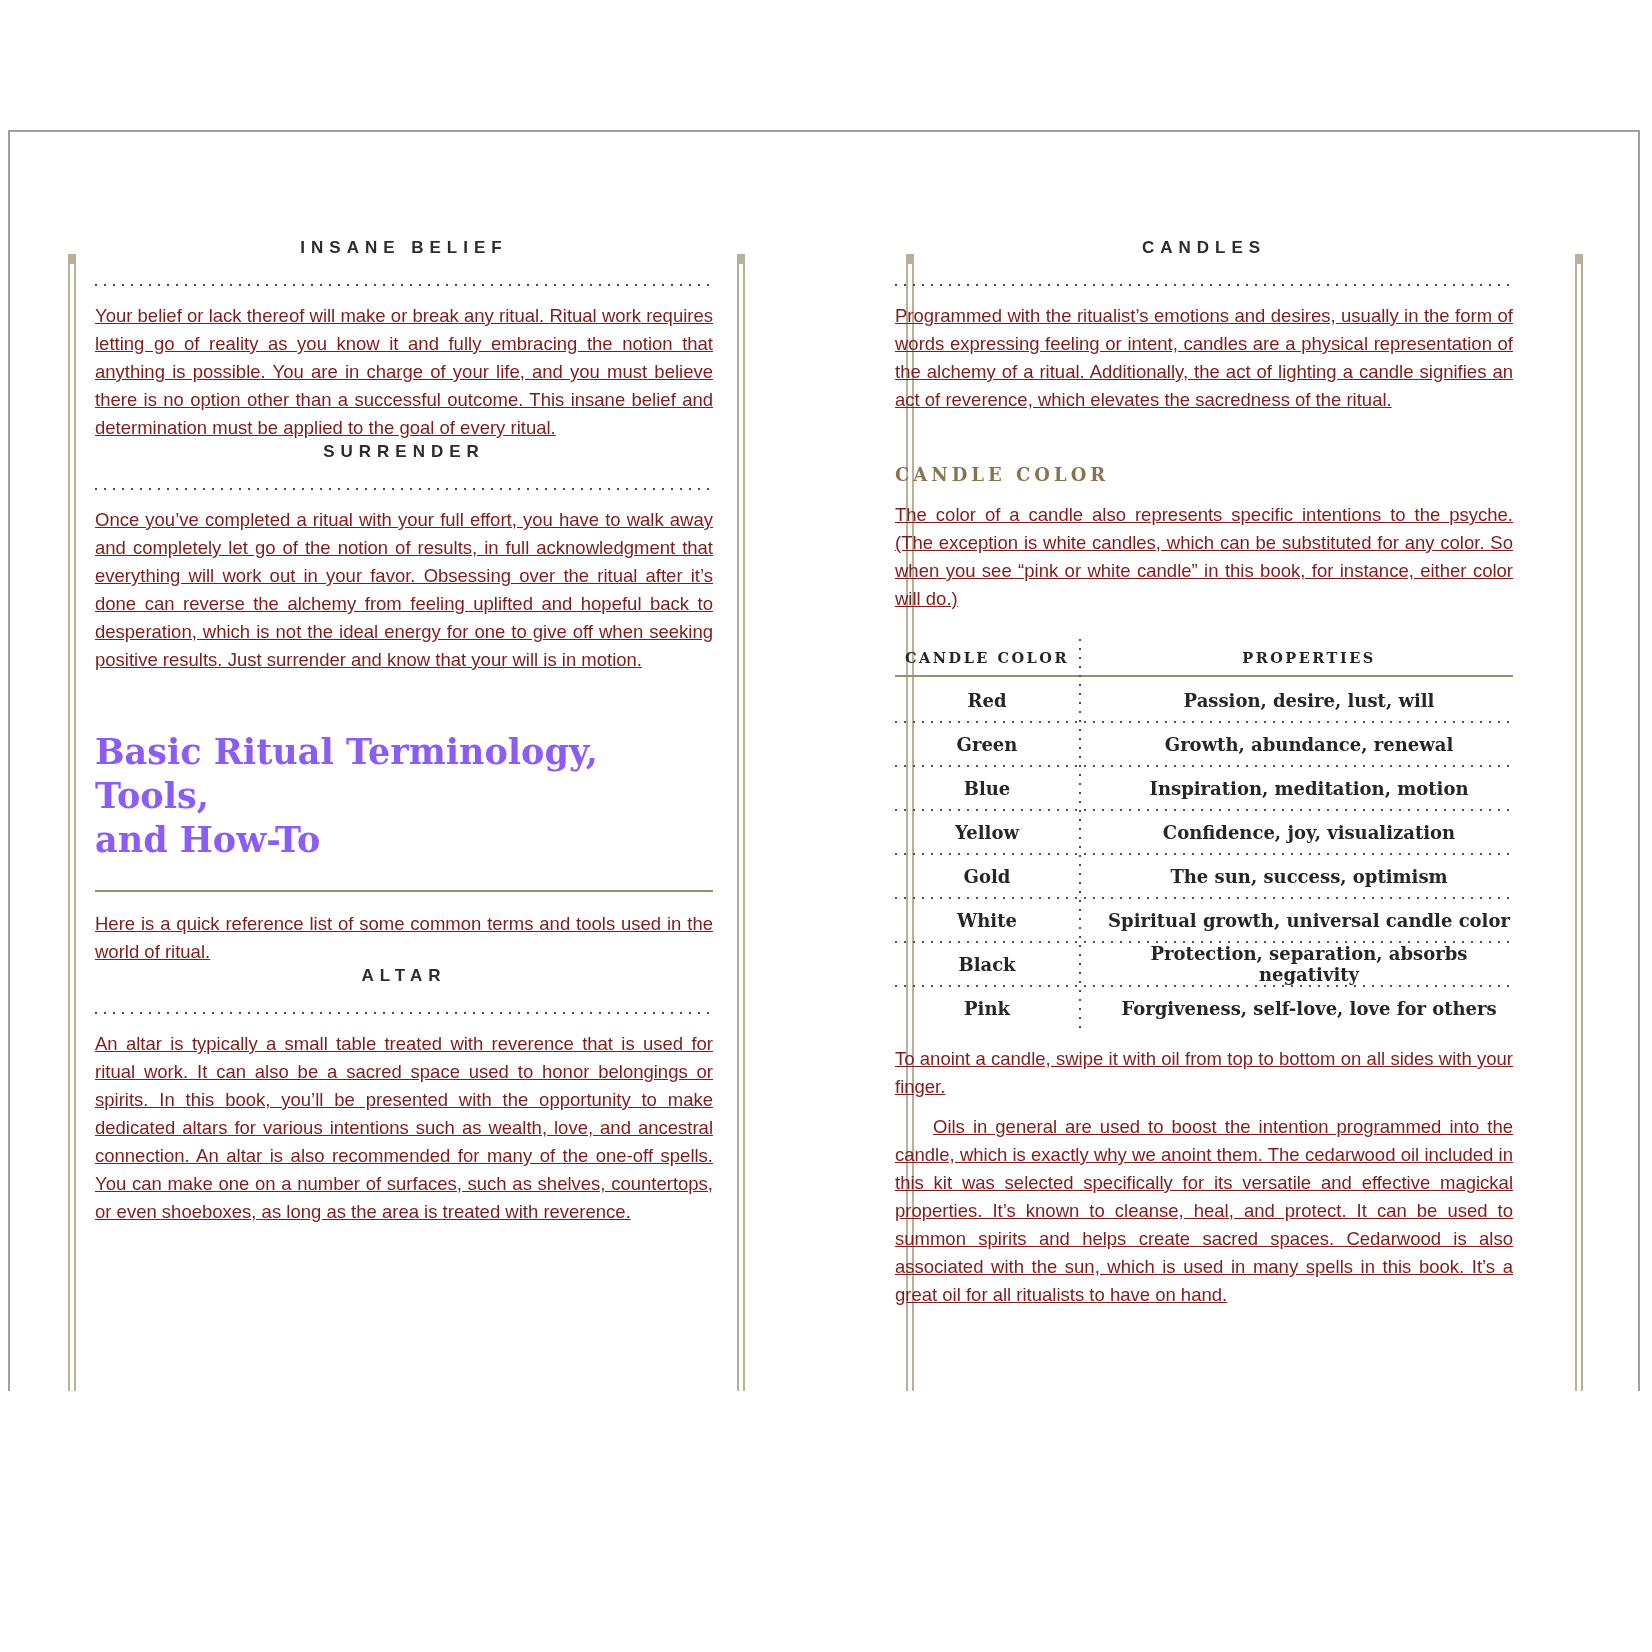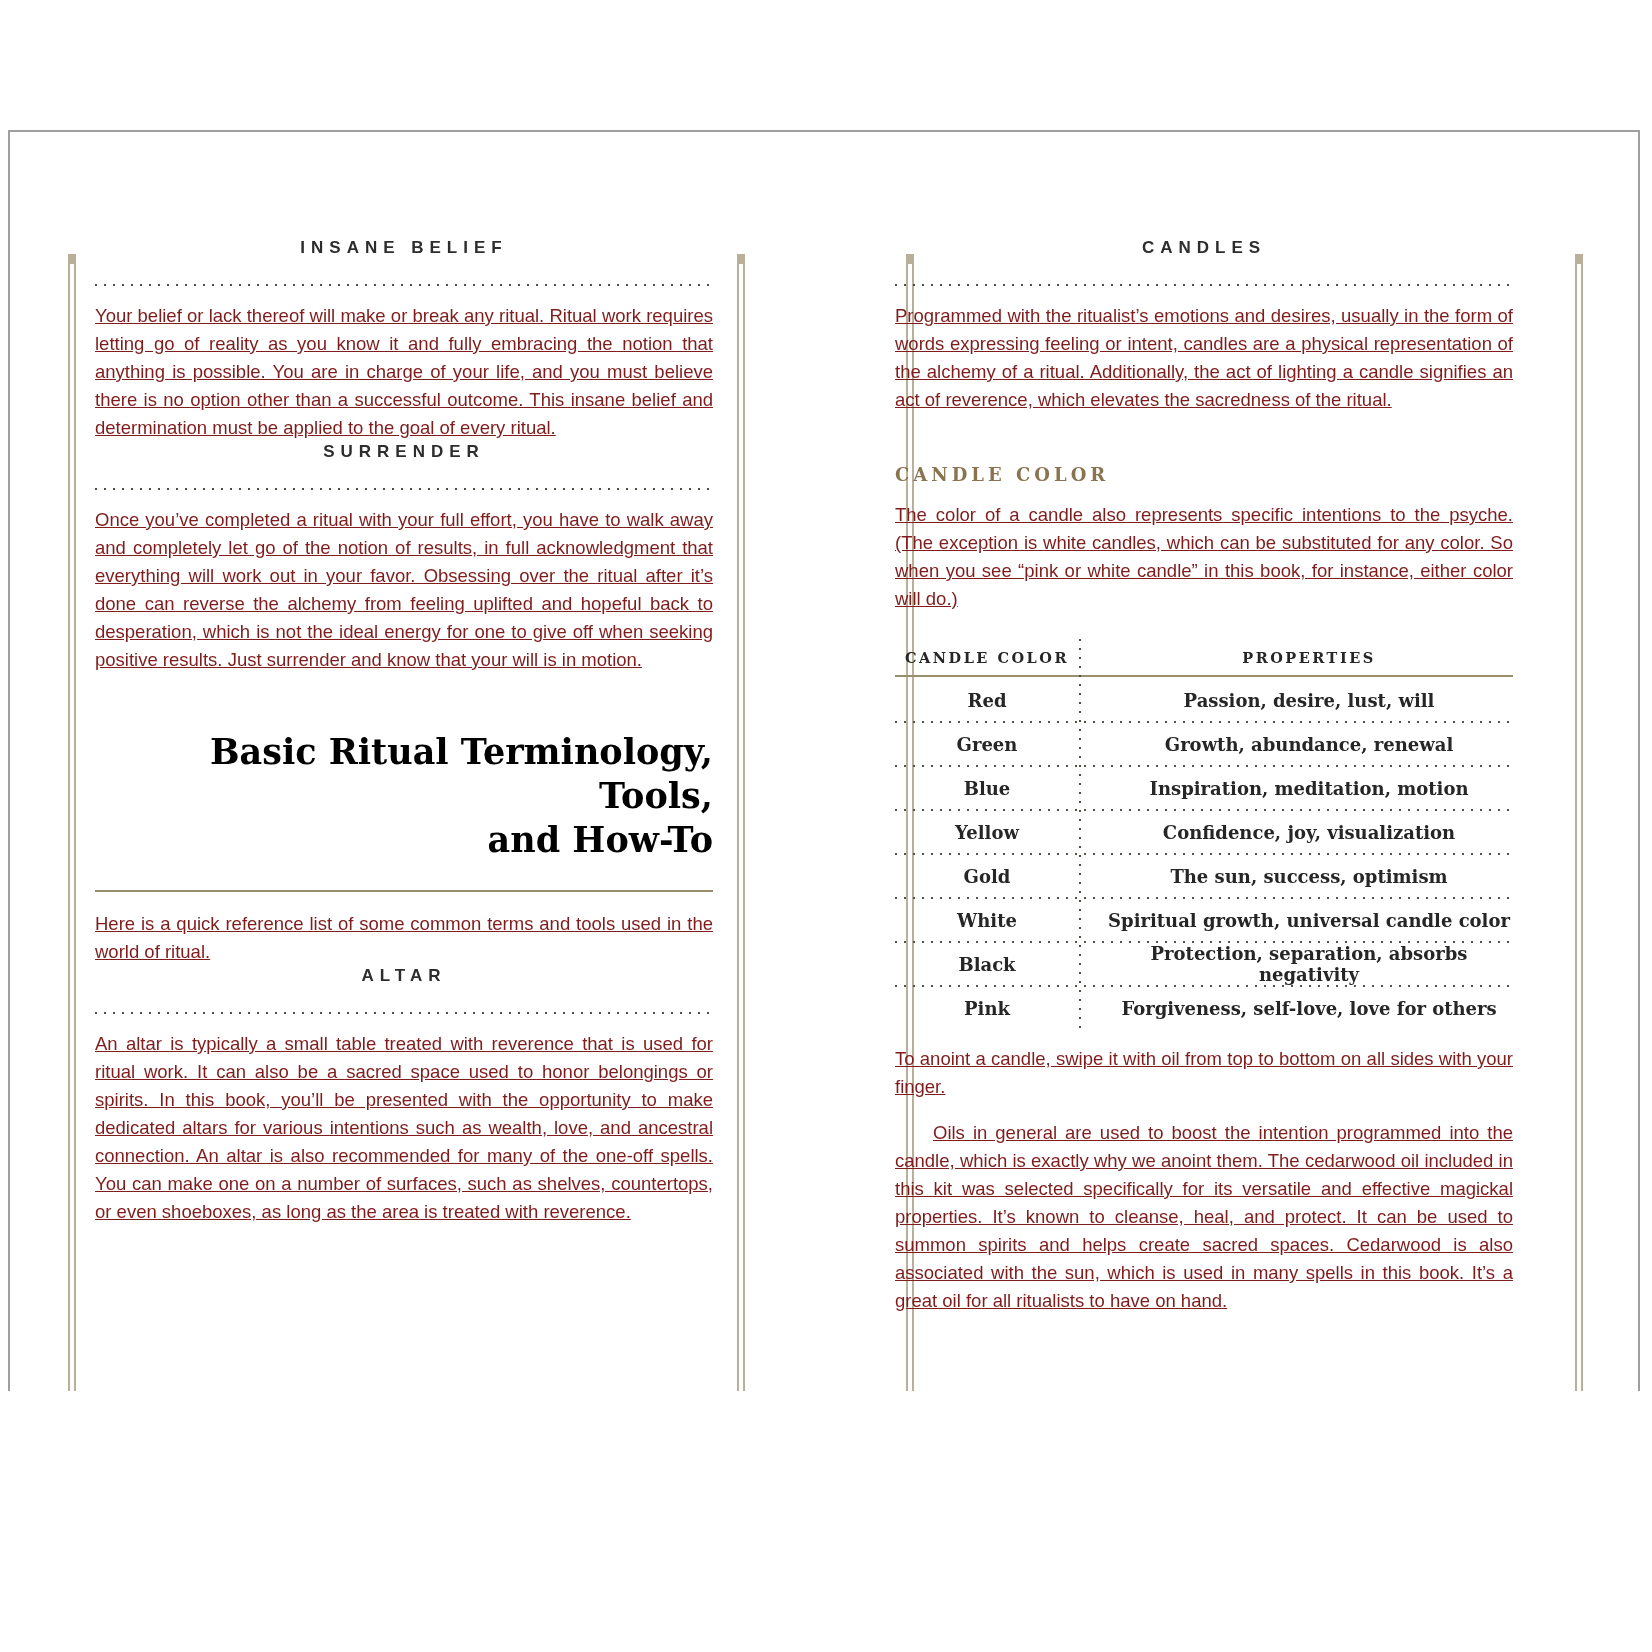--- a/index.html
+++ b/index.html
@@ -19,24 +19,24 @@
 
   .page{position:absolute;top:238px;width:618px;}
   .page-left{left:95px;} .page-right{left:895px;}
 
   h3.sec{font-family:"Liberation Sans",sans-serif;font-weight:700;font-size:17px;line-height:20px;
          letter-spacing:6px;text-align:center;color:#2d2d2d;margin:0;}
   .mt-sec{margin-top:42px;}
   .dotrule{height:2px;margin-top:26px;
            background-image:repeating-linear-gradient(to right,#504d45 0 2px,transparent 2px 9px);}
   p.body{font-size:18.5px;line-height:28px;color:#7f1d1d;text-align:justify;margin:16px 0 0 0;text-decoration:underline;}
-  p.indent{text-indent:38px;margin-top:18px;}
+  p.indent{text-indent:38px;margin-top:12px;}
 
   .chapter{font-family:"DejaVu Serif",serif;font-weight:700;font-size:35px;line-height:44px;
-           color:#000000;text-align:right;margin-top:56px;}
+           color:#8b5cf6;text-align:left;margin-top:56px;}
   .solidrule{height:2px;background:#9a8e6e;margin-top:28px;}
   p.intro{margin-top:18px;}
 
   .goldhead{font-family:"DejaVu Serif",serif;font-weight:700;font-size:18px;letter-spacing:4px;
             color:#8a7450;margin-top:50px;}
   .goldhead.second{margin-top:34px;}
 
   .ctable{position:relative;margin-top:30px;}
   .ctable .vsep{position:absolute;left:184px;top:-4px;bottom:0;width:2px;
            background-image:repeating-linear-gradient(to bottom,#504d45 0 2px,transparent 2px 9px);}

